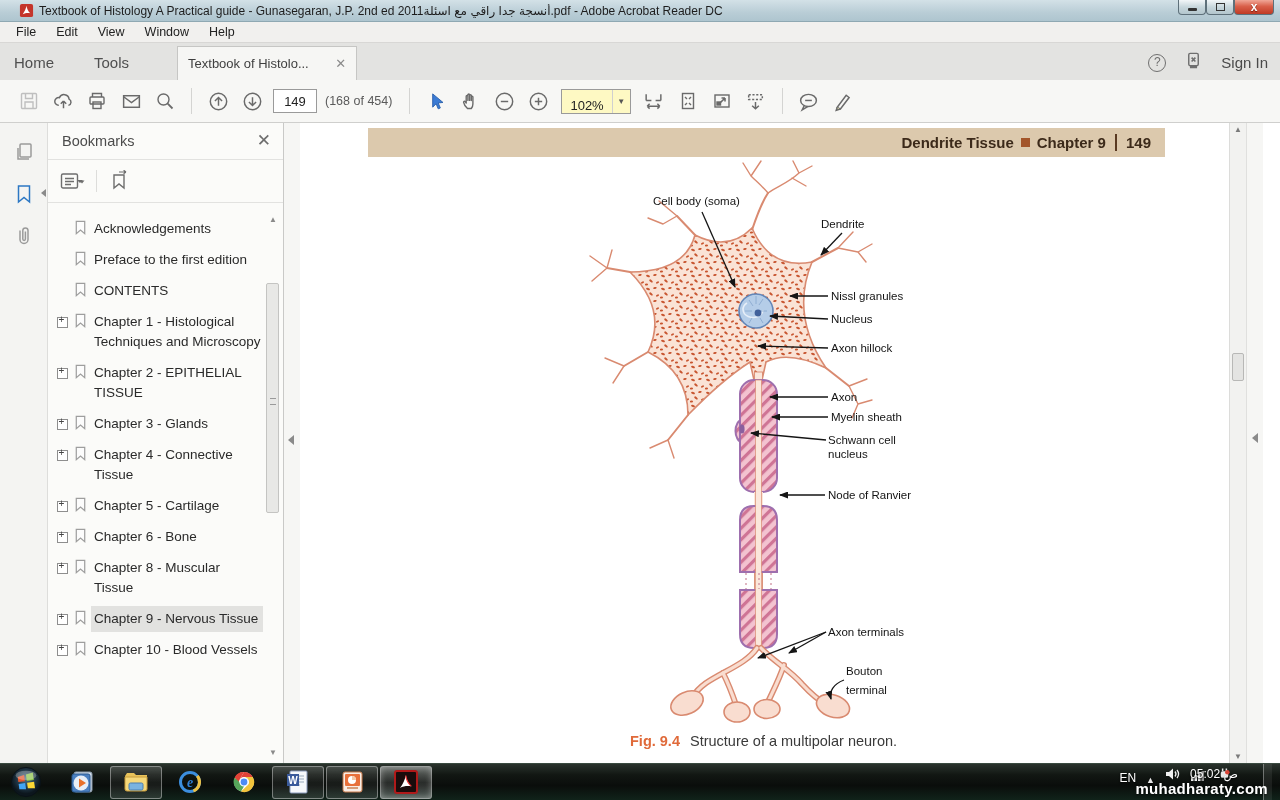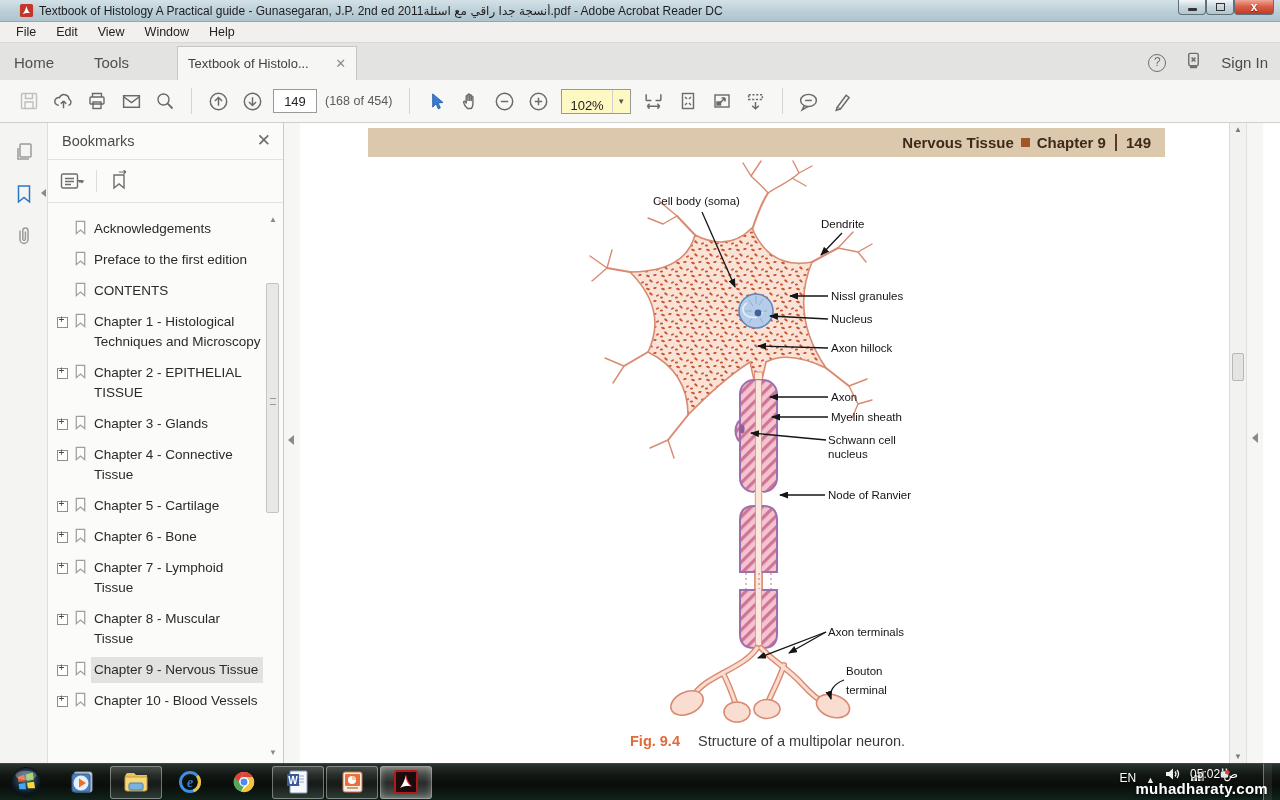--- a/index.html
+++ b/index.html
@@ -94,21 +94,21 @@
     border-top:5px solid transparent; border-bottom:5px solid transparent; border-right:6px solid #8a8a8a; }
 
   .docpane { width:946px; background:#fff; position:relative; }
   .banner { position:absolute; left:68px; top:5px; right:81px; height:29px; background:#dcc9ad;
     display:flex; align-items:center; justify-content:flex-end; padding-right:14px;
     font-size:15px; font-weight:bold; color:#3c2a1a; }
   .banner .sq { width:9px; height:9px; background:#a3552a; margin:0 7px; }
   .banner .bar { width:2px; height:17px; background:#5a3a22; margin:0 9px; }
   .diagram { position:absolute; left:0; top:0; }
   .caption { position:absolute; left:330px; top:610px; font-size:14.5px; color:#3a3a3a; }
-  .caption .tag { color:#e06a3a; font-weight:bold; margin-right:18px; }
+  .caption .tag { color:#e06a3a; font-weight:bold; margin-right:10px; }
 
   .doc-scroll { position:absolute; right:0; top:0; width:17px; height:640px; background:#f2f2f0;
     border-left:1px solid #dcdcda; }
   .doc-scroll .arr { position:absolute; left:4px; font-size:8px; color:#7a7a7a; }
   .doc-thumb { position:absolute; left:2px; top:230px; width:12px; height:28px; background:#e4e4e2;
     border:1px solid #b8b8b6; border-radius:2px; }
   .rightrail { width:17px; background:#f6f6f4; border-left:1px solid #e0e0de; position:relative; }
   .rightrail .collapse-arr { top:310px; left:5px; }
 
   
@@ -407,27 +407,20 @@
             <span class="bm-flag"><svg viewBox="0 0 16 16" width="15" height="15">
                 <path d="M3.5 1.5h9v13l-4.5-3.8-4.5 3.8z" fill="#fcfcfc" stroke="#9e9e9e" stroke-width="1.3"></path>
               </svg></span>
             <span class="bm-label">Chapter 6 - Bone</span>
           </div>
           <div class="bm-row">
             <span class="bm-exp on"></span>
             <span class="bm-flag"><svg viewBox="0 0 16 16" width="15" height="15">
                 <path d="M3.5 1.5h9v13l-4.5-3.8-4.5 3.8z" fill="#fcfcfc" stroke="#9e9e9e" stroke-width="1.3"></path>
               </svg></span>
-            <span class="bm-label">Chapter 7 - Lymphoid Tissue</span>
-          </div>
-          <div class="bm-row">
-            <span class="bm-exp on"></span>
-            <span class="bm-flag"><svg viewBox="0 0 16 16" width="15" height="15">
-                <path d="M3.5 1.5h9v13l-4.5-3.8-4.5 3.8z" fill="#fcfcfc" stroke="#9e9e9e" stroke-width="1.3"></path>
-              </svg></span>
             <span class="bm-label">Chapter 8 - Muscular Tissue</span>
           </div>
           <div class="bm-row active">
             <span class="bm-exp on"></span>
             <span class="bm-flag"><svg viewBox="0 0 16 16" width="15" height="15">
                 <path d="M3.5 1.5h9v13l-4.5-3.8-4.5 3.8z" fill="#fcfcfc" stroke="#9e9e9e" stroke-width="1.3"></path>
               </svg></span>
             <span class="bm-label">Chapter 9 - Nervous Tissue</span>
           </div>
           <div class="bm-row">
@@ -444,21 +437,21 @@
         <span class="arr" style="bottom:0">▼</span>
       </div>
     </div>
 
     <div class="splitter">
       <span class="collapse-arr"></span>
     </div>
 
     <div class="docpane">
       <div class="banner">
-        <span>Nervous Tissue</span>
+        <span>Dendrite Tissue</span>
         <span class="sq"></span>
         <span>Chapter 9</span>
         <span class="bar"></span>
         <span>149</span>
       </div>
 
       <svg class="diagram" width="929" height="640" viewBox="300 123 929 640">
         <defs>
           <marker id="ah" markerUnits="userSpaceOnUse" markerWidth="9" markerHeight="7" refX="8" refY="3.5" orient="auto">
             <path d="M0 0L9 3.5L0 7z" fill="#151515"></path>

